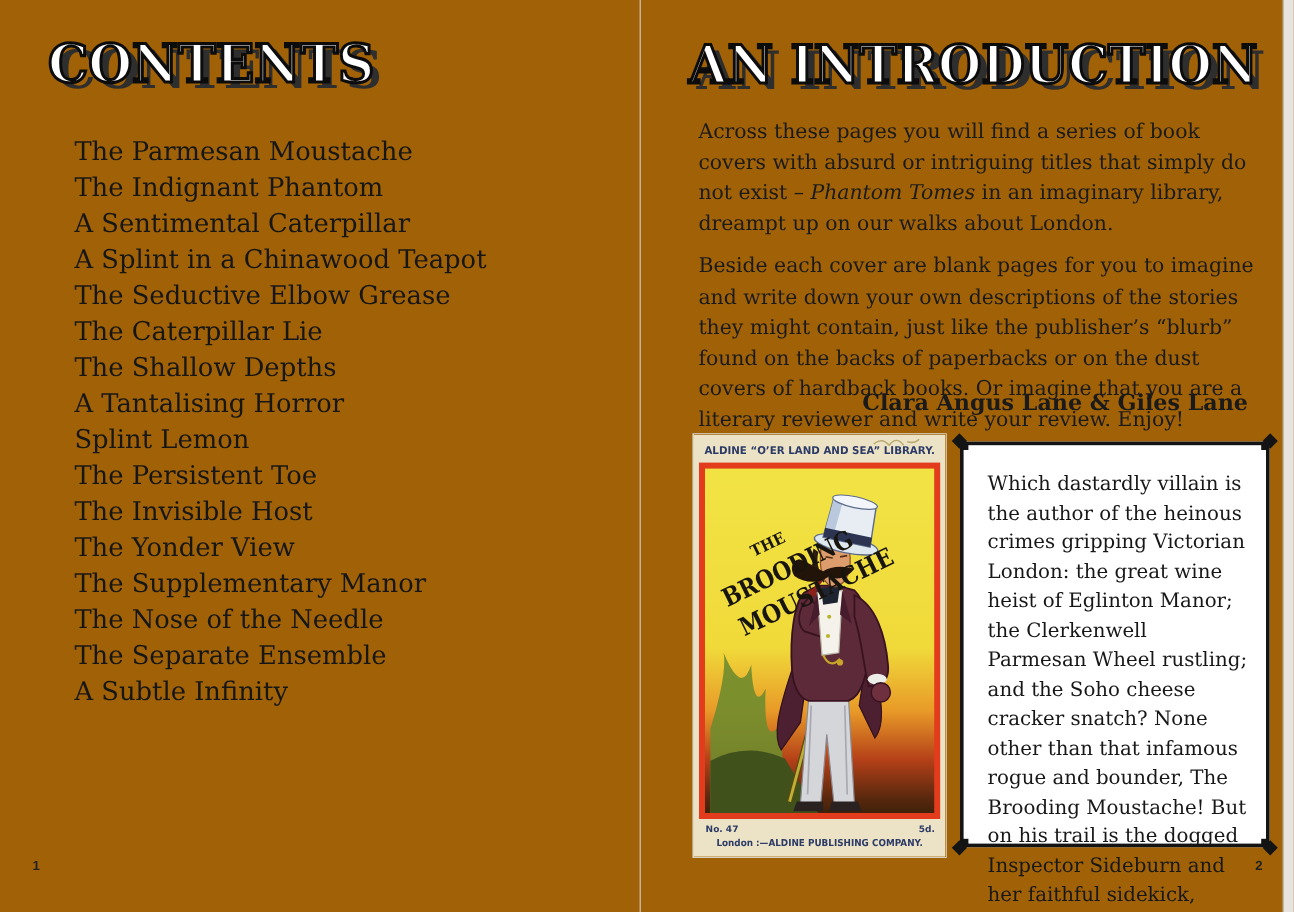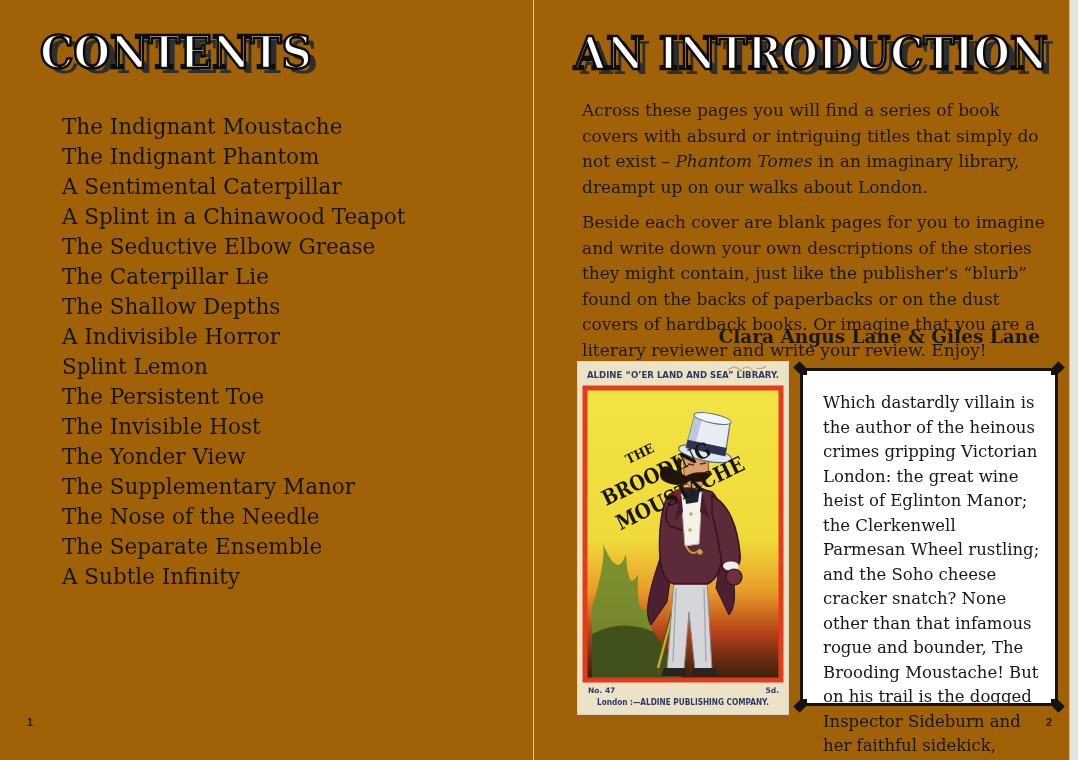--- a/index.html
+++ b/index.html
@@ -53,28 +53,28 @@
 <body>
 
 <div class="spread">
 
   <div class="page-left">
     <svg class="contents-title display-title" width="290" height="58" viewBox="0 0 290 58">
       <text class="title-shadow" x="146" y="46" text-anchor="middle" textLength="272" lengthAdjust="spacingAndGlyphs" transform="translate(3.5,3)">CONTENTS</text>
       <text class="title-face" x="143" y="44" text-anchor="middle" textLength="272" lengthAdjust="spacingAndGlyphs">CONTENTS</text>
     </svg>
     <ol class="contents-list">
-        <li>The Indignant Moustache</li>
+        <li>The Parmesan Moustache</li>
         <li>The Indignant Phantom</li>
         <li>A Sentimental Caterpillar</li>
         <li>A Splint in a Chinawood Teapot</li>
         <li>The Seductive Elbow Grease</li>
         <li>The Caterpillar Lie</li>
         <li>The Shallow Depths</li>
-        <li>A Indivisible Horror</li>
+        <li>A Tantalising Horror</li>
         <li>Splint Lemon</li>
         <li>The Persistent Toe</li>
         <li>The Invisible Host</li>
         <li>The Yonder View</li>
         <li>The Supplementary Manor</li>
         <li>The Nose of the Needle</li>
         <li>The Separate Ensemble</li>
         <li>A Subtle Infinity</li>
       </ol>
     <div class="folio folio-left">1</div>

